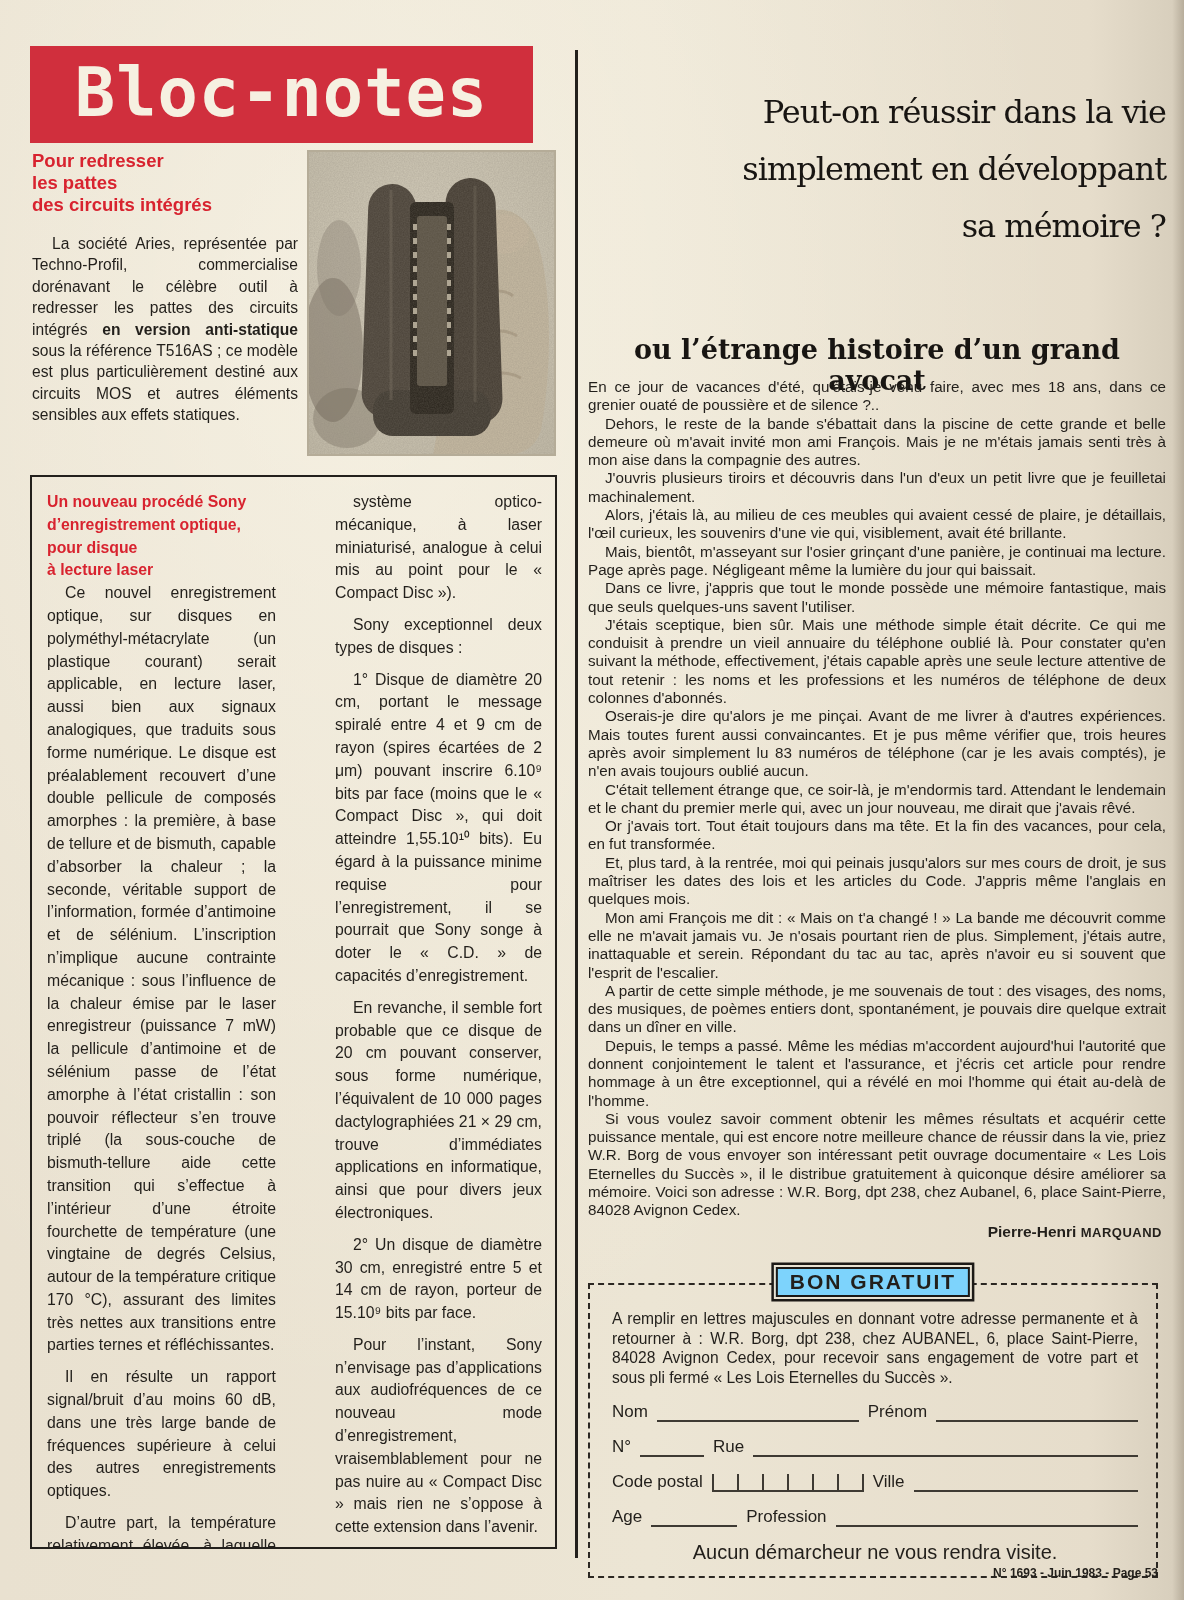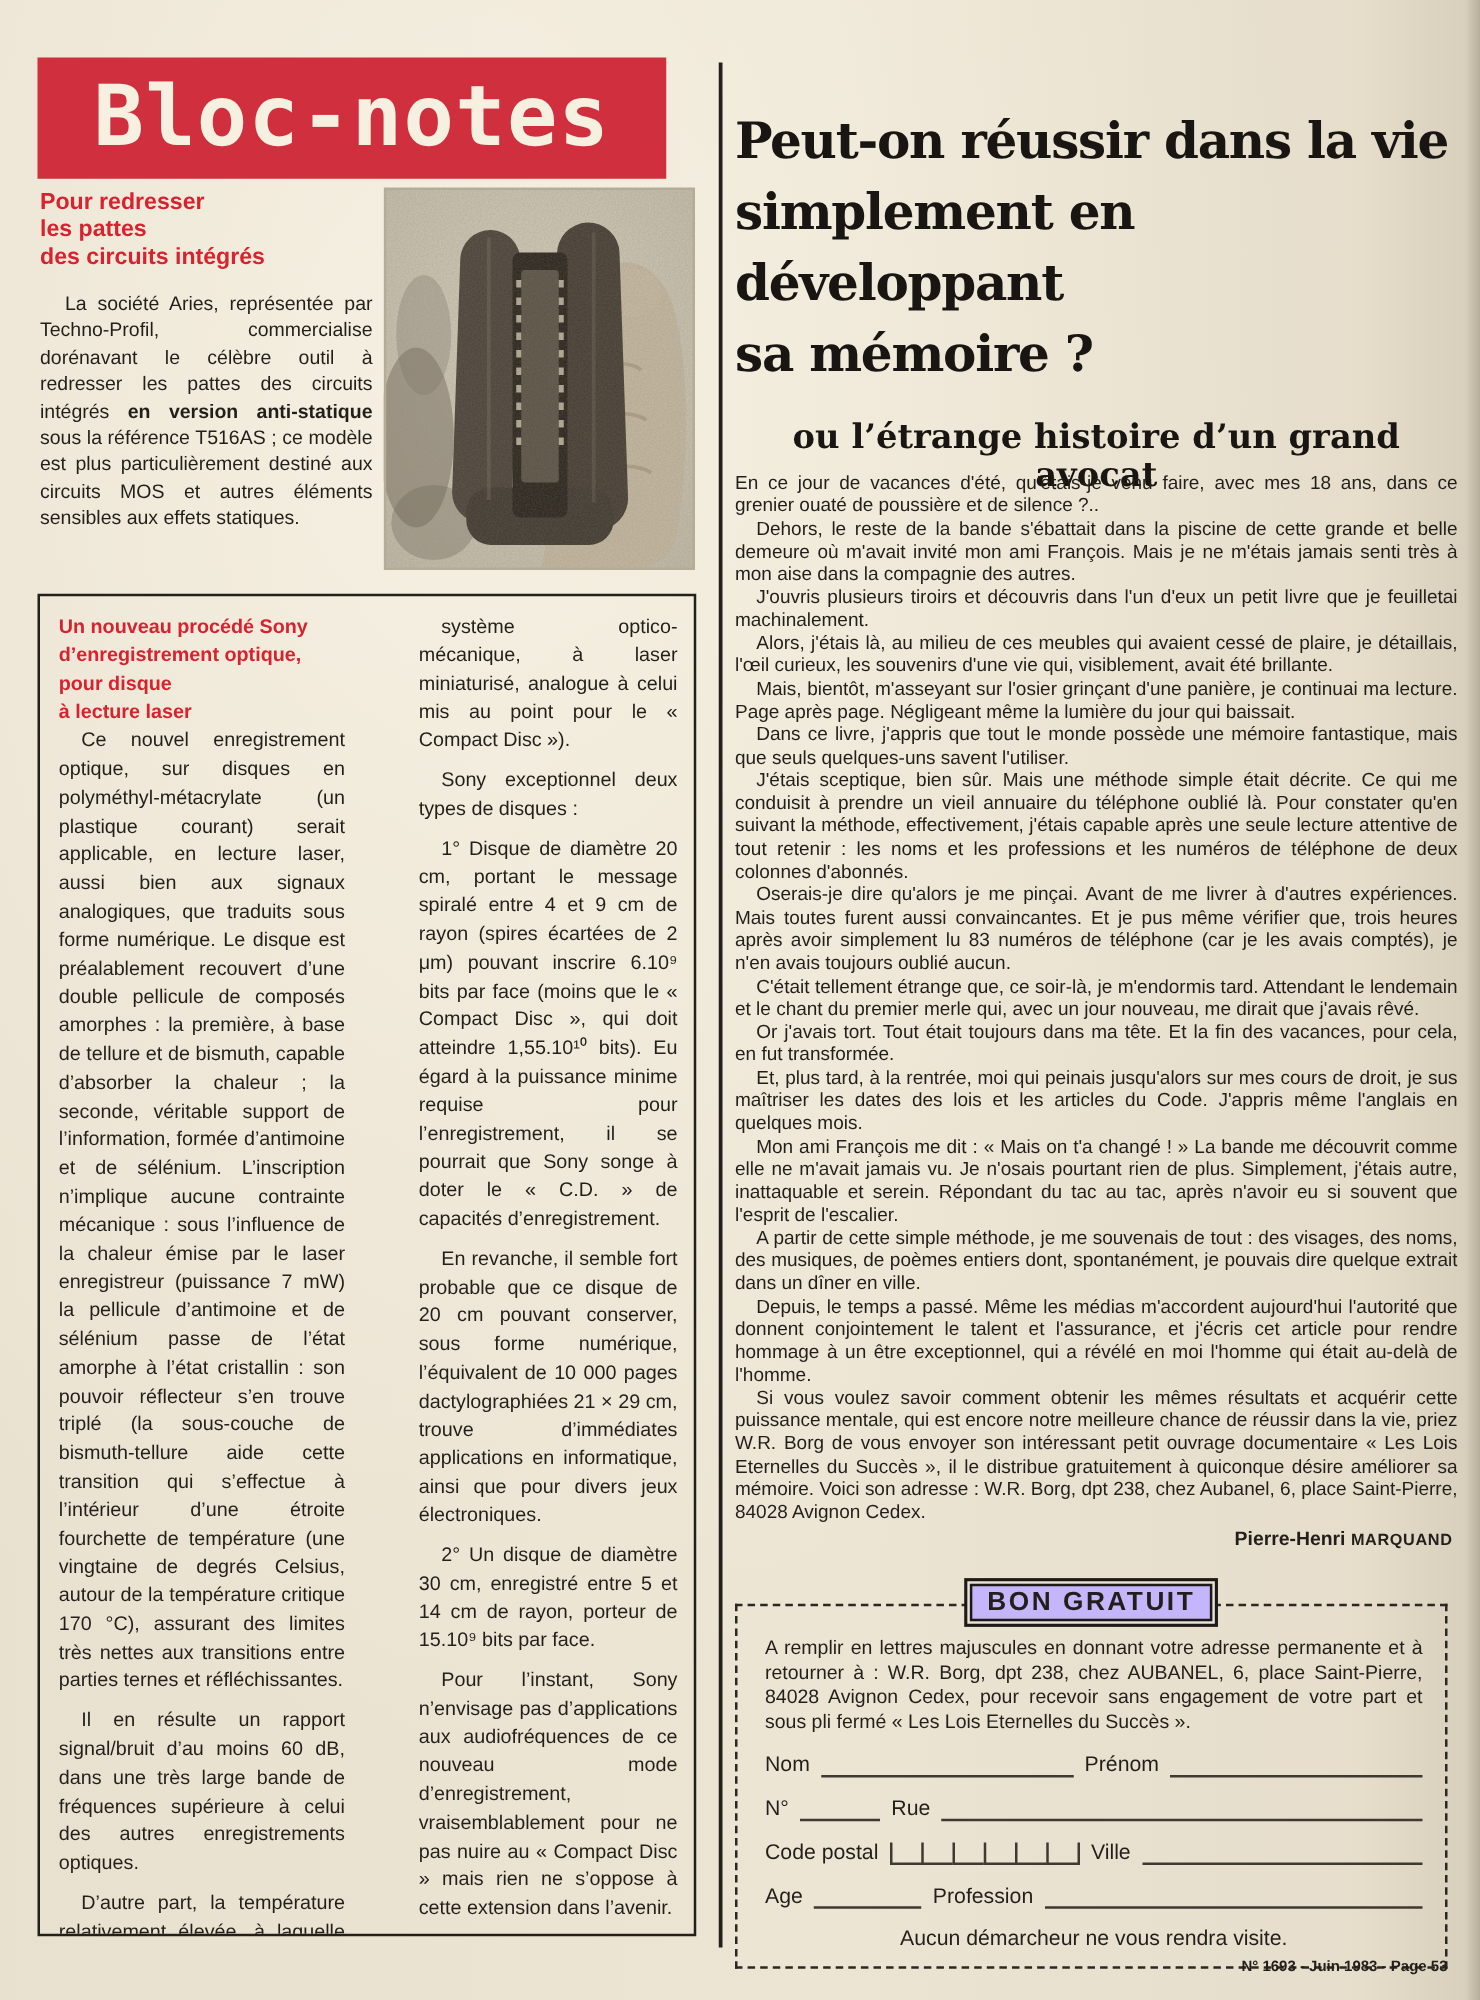--- a/index.html
+++ b/index.html
@@ -32,56 +32,56 @@
   }
   .sony-col-l{width:250px;}
   .sony-col-r{width:226px;margin-left:42px;}
   .sony-head{color:#d8232f;font-weight:bold;font-size:18.5px;line-height:23px;margin:0 0 24px 0;}
   .sony-box p{margin:0;font-size:15.8px;line-height:22.8px;text-align:justify;text-indent:18px;}
   .sony-box p.gap{margin-top:9px;}
   
   .vdiv{position:absolute;left:575px;top:50px;width:2.5px;height:1508px;background:#23201c;}
   
   .mem-title{
-    position:absolute;left:588px;top:84px;width:578px;text-align:left;
-    font-family:"DejaVu Serif", serif;font-weight:bold;
-    font-size:40px;line-height:57px;letter-spacing:-1px;color:#181512;
+    position:absolute;left:588px;top:84px;width:578px;text-align:right;
+    font-family:"DejaVu Serif", serif;font-weight:normal;
+    font-size:32px;line-height:57px;letter-spacing:-1px;color:#181512;
   }
   .mem-sub{
     position:absolute;left:588px;top:334px;width:578px;text-align:center;
     font-family:"DejaVu Serif", serif;font-weight:bold;font-size:27px;color:#181512;
   }
   .mem-body{
     position:absolute;left:588px;top:378px;width:578px;height:898px;overflow:hidden;
     font-size:15.2px;line-height:18.3px;text-align:justify;
   }
   .mem-body p{margin:0;text-indent:17px;}
   .mem-body p.first{text-indent:0;}
   .author{text-align:right;font-weight:bold;font-size:15.5px;margin-top:3px;padding-right:4px;}
   .author .caps{font-size:13px;letter-spacing:.5px;}
   
   .coupon{
     position:absolute;left:588px;top:1283px;width:570px;box-sizing:border-box;
     border:2.5px dashed #2b2722;padding:24px 18px 12px 22px;
   }
   .badge{
     position:absolute;top:-18px;left:50%;transform:translateX(-50%);
-    background:#c4b5fd;border:2.5px solid #1c1916;
+    background:#7dd3fc;border:2.5px solid #1c1916;
     box-shadow:0 0 0 2px #eae3d3, 0 0 0 4.5px #1c1916;
     font-weight:bold;font-size:21px;letter-spacing:2px;padding:1px 12px;white-space:nowrap;
   }
   .cp-intro{font-size:15.6px;line-height:19.5px;text-align:justify;margin:0;}
   .cp-row{display:flex;align-items:flex-end;margin-top:15px;font-size:17px;gap:9px;}
   .cp-line{border-bottom:2px solid #3e3a33;height:1em;}
   .grow{flex:1;}
   .w70{width:64px;} .w90{width:86px;}
   .cp-cells{display:flex;margin-bottom:0;}
   .cp-cell{width:23px;height:16px;border-left:2px solid #3e3a33;border-bottom:2px solid #3e3a33;}
   .cp-cell:last-child{border-right:2px solid #3e3a33;}
-  .cp-note{text-align:center;font-size:17px;margin-top:14px;}
+  .cp-note{text-align:center;font-size:20px;margin-top:14px;}
   
   .footer{position:absolute;left:588px;top:1566px;width:570px;text-align:right;
     font-weight:bold;font-size:12px;}
 </style>
 </head>
 <body>
 
 <div class="left">
 
   <div class="banner">Bloc-notes</div>

